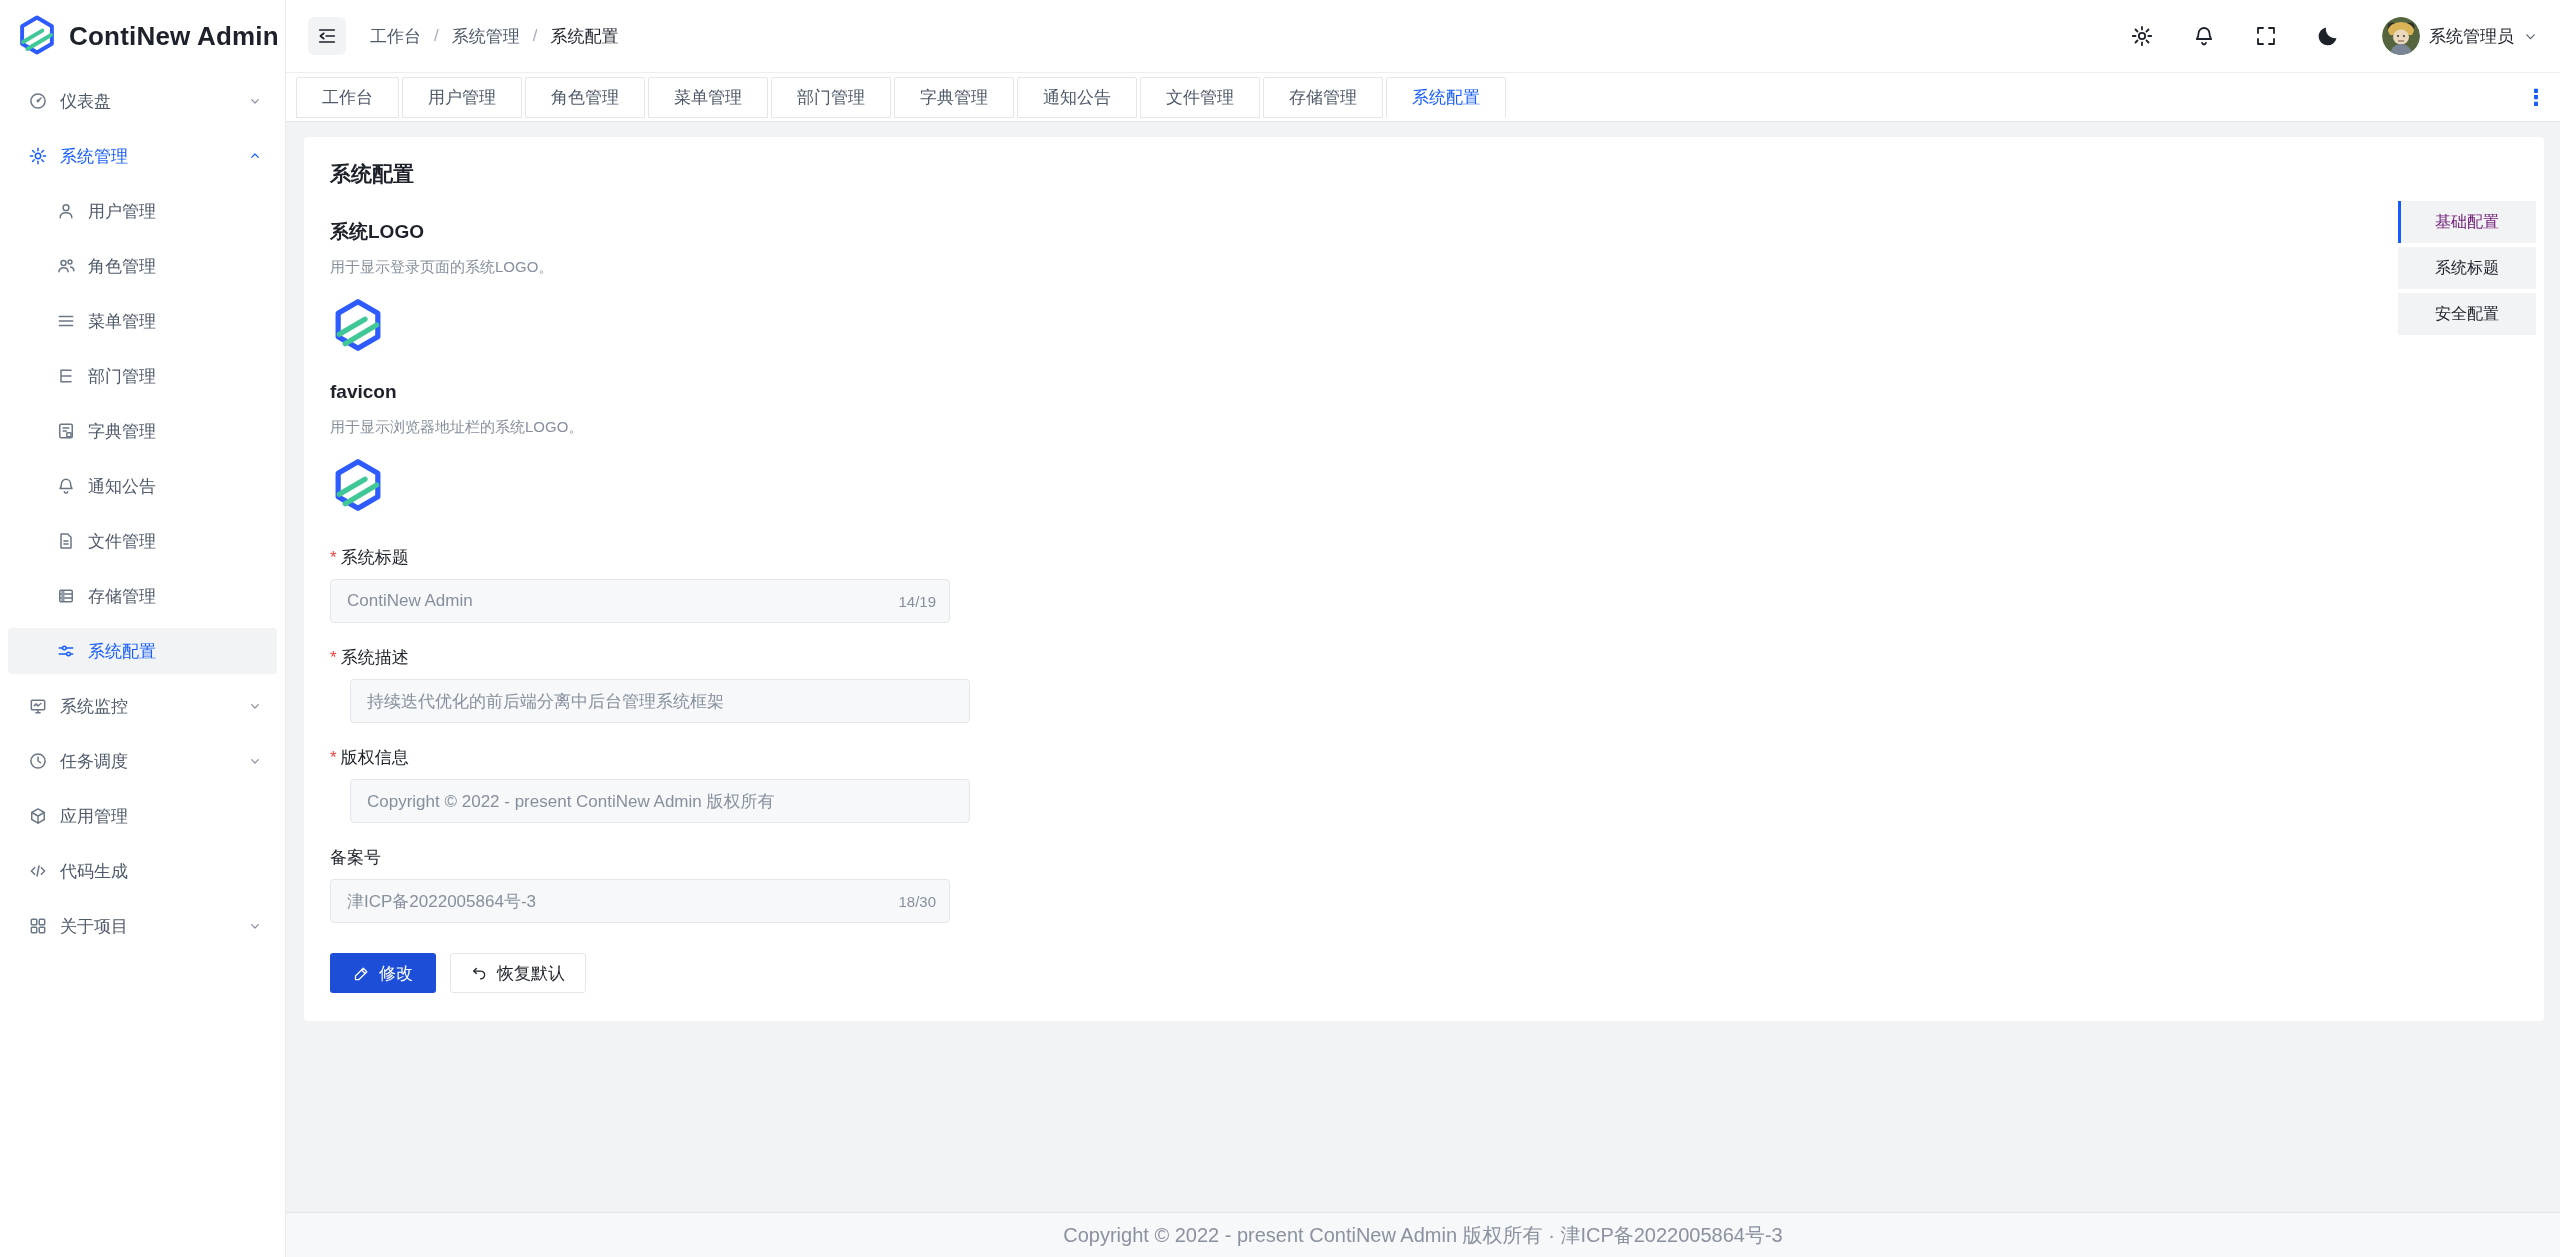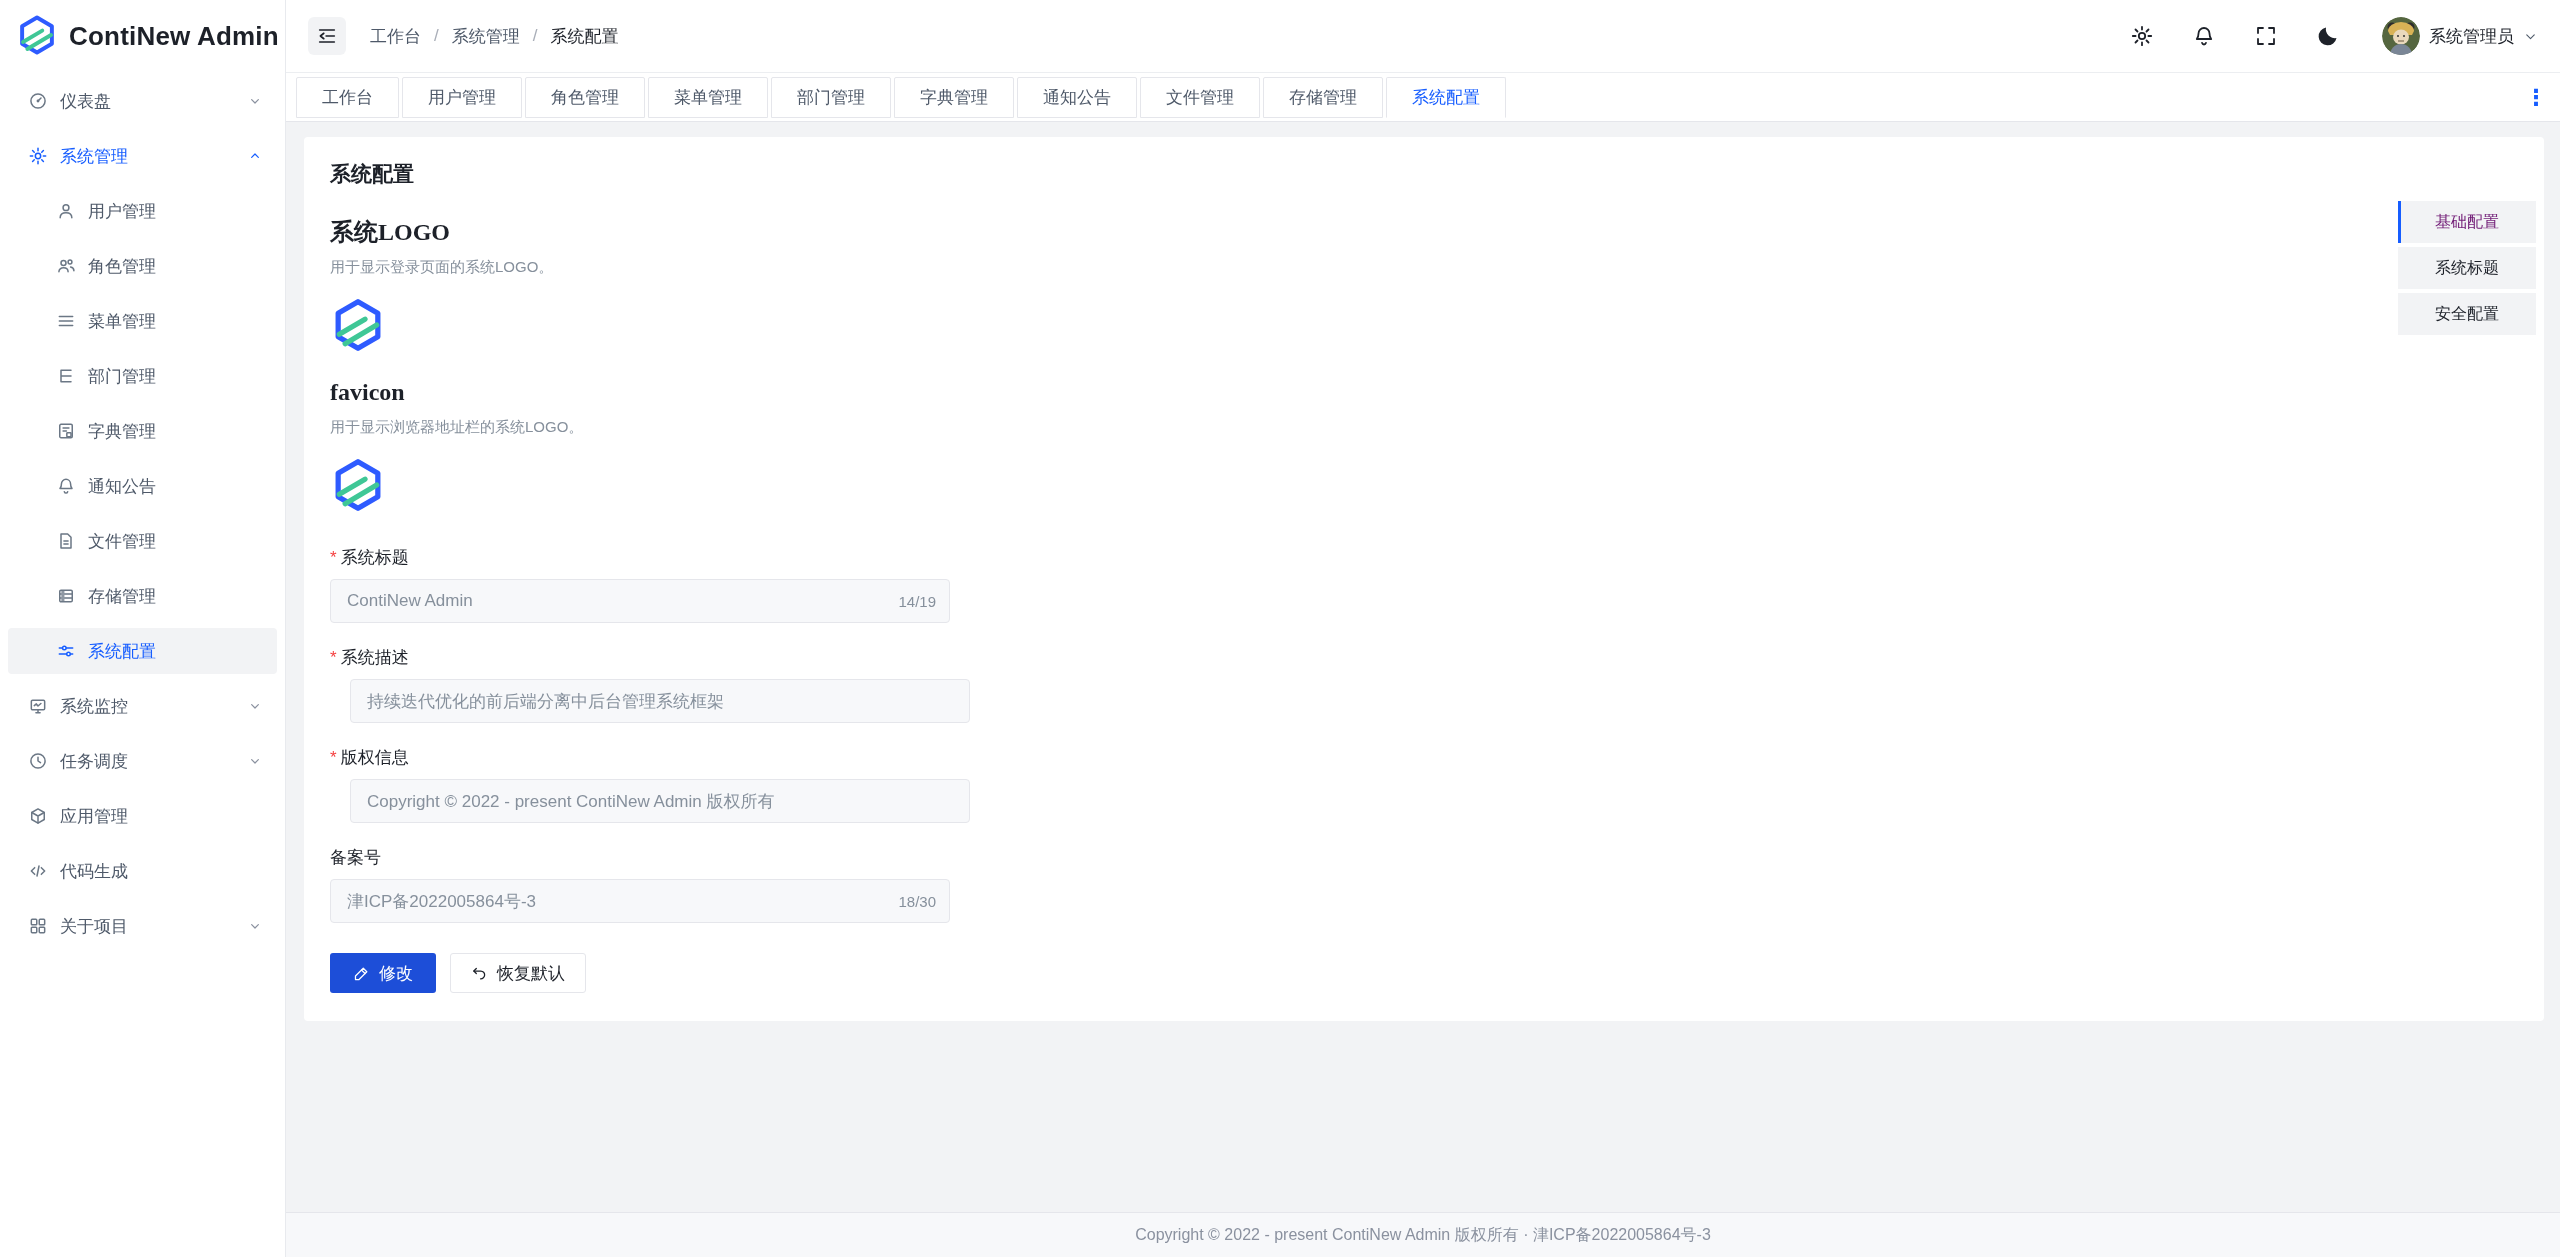--- a/index.html
+++ b/index.html
@@ -43,21 +43,21 @@
   
   .tabbar { position:absolute; left:286px; top:73px; right:0; height:49px; background:#fff; border-bottom:1px solid #e5e6eb; display:flex; align-items:flex-start; padding-left:10px; z-index:2; }
   .tab { margin-top:4px; height:41px; border:1px solid #e5e6eb; background:#fff; display:flex; align-items:center; padding:0 25px; font-size:17px; color:#4e5969; margin-right:3px; cursor:pointer; border-radius:2px 2px 0 0; white-space:nowrap; }
   .tab.active { color:#165dff; border-bottom-color:#fff; }
   .tab-more { position:absolute; right:10px; top:10px; width:28px; height:30px; color:#165dff; font-size:22px; font-weight:700; text-align:center; line-height:30px; cursor:pointer; letter-spacing:0; }
 
   
   .page { position:absolute; left:286px; top:122px; right:0; bottom:0; background:#f2f3f5; }
   .card { position:absolute; left:18px; top:15px; width:2240px; height:884px; background:#fff; border-radius:4px; padding:24px 26px; }
   .card-title { font-size:21px; line-height:26px; font-weight:600; color:#1d2129; margin-bottom:32px; }
-  .sec-h { font-size:24px; line-height:26px; font-weight:700; color:#1d2129; margin-bottom:12px;font-family:Liberation Serif, serif; }
+  .sec-h { font-size:19px; line-height:26px; font-weight:700; color:#1d2129; margin-bottom:12px; }
   .sec-d { font-size:15px; line-height:20px; color:#86909c; margin-bottom:20px; }
   .logo-lg { width:56px; height:56px; }
   .mb26 { margin-bottom:26px; }
   .mb34 { margin-bottom:34px; }
   .f-label { font-size:17px; line-height:22px; color:#1d2129; margin-bottom:10px; display:flex; align-items:center; }
   .req { color:#f53f3f; margin-right:4px; font-size:17px; }
   .f-input-wrap { position:relative; width:620px; height:44px; margin-bottom:24px; }
   .f-input { width:100%; height:100%; background:#f7f8fa; border:1px solid #e5e6eb; border-radius:4px; padding:0 90px 0 16px; font-size:17px; color:#86909c; font-family:inherit; outline:none; }
   .f-input.no-counter { padding-right:16px;margin-left:20px; }
   .f-counter { position:absolute; right:14px; top:50%; transform:translateY(-50%); font-size:15px; color:#86909c; }
@@ -67,21 +67,21 @@
   .btn-plain { background:#fff; color:#1d2129; border:1px solid #e5e6eb; padding:0 20px; }
   .btn .b-ic { width:17px; height:17px; }
 
   
   .anchors { position:absolute; top:64px; right:8px; width:138px; }
   .anchor { position:relative; height:42px; margin-bottom:4px; background:#f2f3f5; display:flex; align-items:center; justify-content:center; font-size:16px; color:#1d2129; cursor:pointer; }
   .anchor.active { color:#701a75; }
   .anchor.active::before { content:""; position:absolute; left:0; top:0; bottom:0; width:3px; background:#165dff; }
 
   
-  .footer { position:absolute; left:286px; right:0; bottom:0; height:45px; background:#f7f8fa; border-top:1px solid #e5e6eb; display:flex; align-items:center; justify-content:center; font-size:16px; color:#8a919f; }
+  .footer { position:absolute; left:286px; right:0; bottom:0; height:45px; background:#f7f8fa; border-top:1px solid #e5e6eb; display:flex; align-items:center; justify-content:center; font-size:20px; color:#8a919f; }
 </style>
 </head>
 <body>
 
 <aside class="sidebar">
   <div class="brand">
     <span>
       <svg width="42" height="42" viewBox="0 0 48 48">
         <path d="M24 4 41 14 V34 L24 44 7 34 V14 Z" fill="none" stroke="#2e5bff" stroke-width="4.5" stroke-linejoin="round"></path>
         <path d="M8 32 30 19" stroke="#3fc796" stroke-width="4.5" stroke-linecap="round" fill="none"></path>

